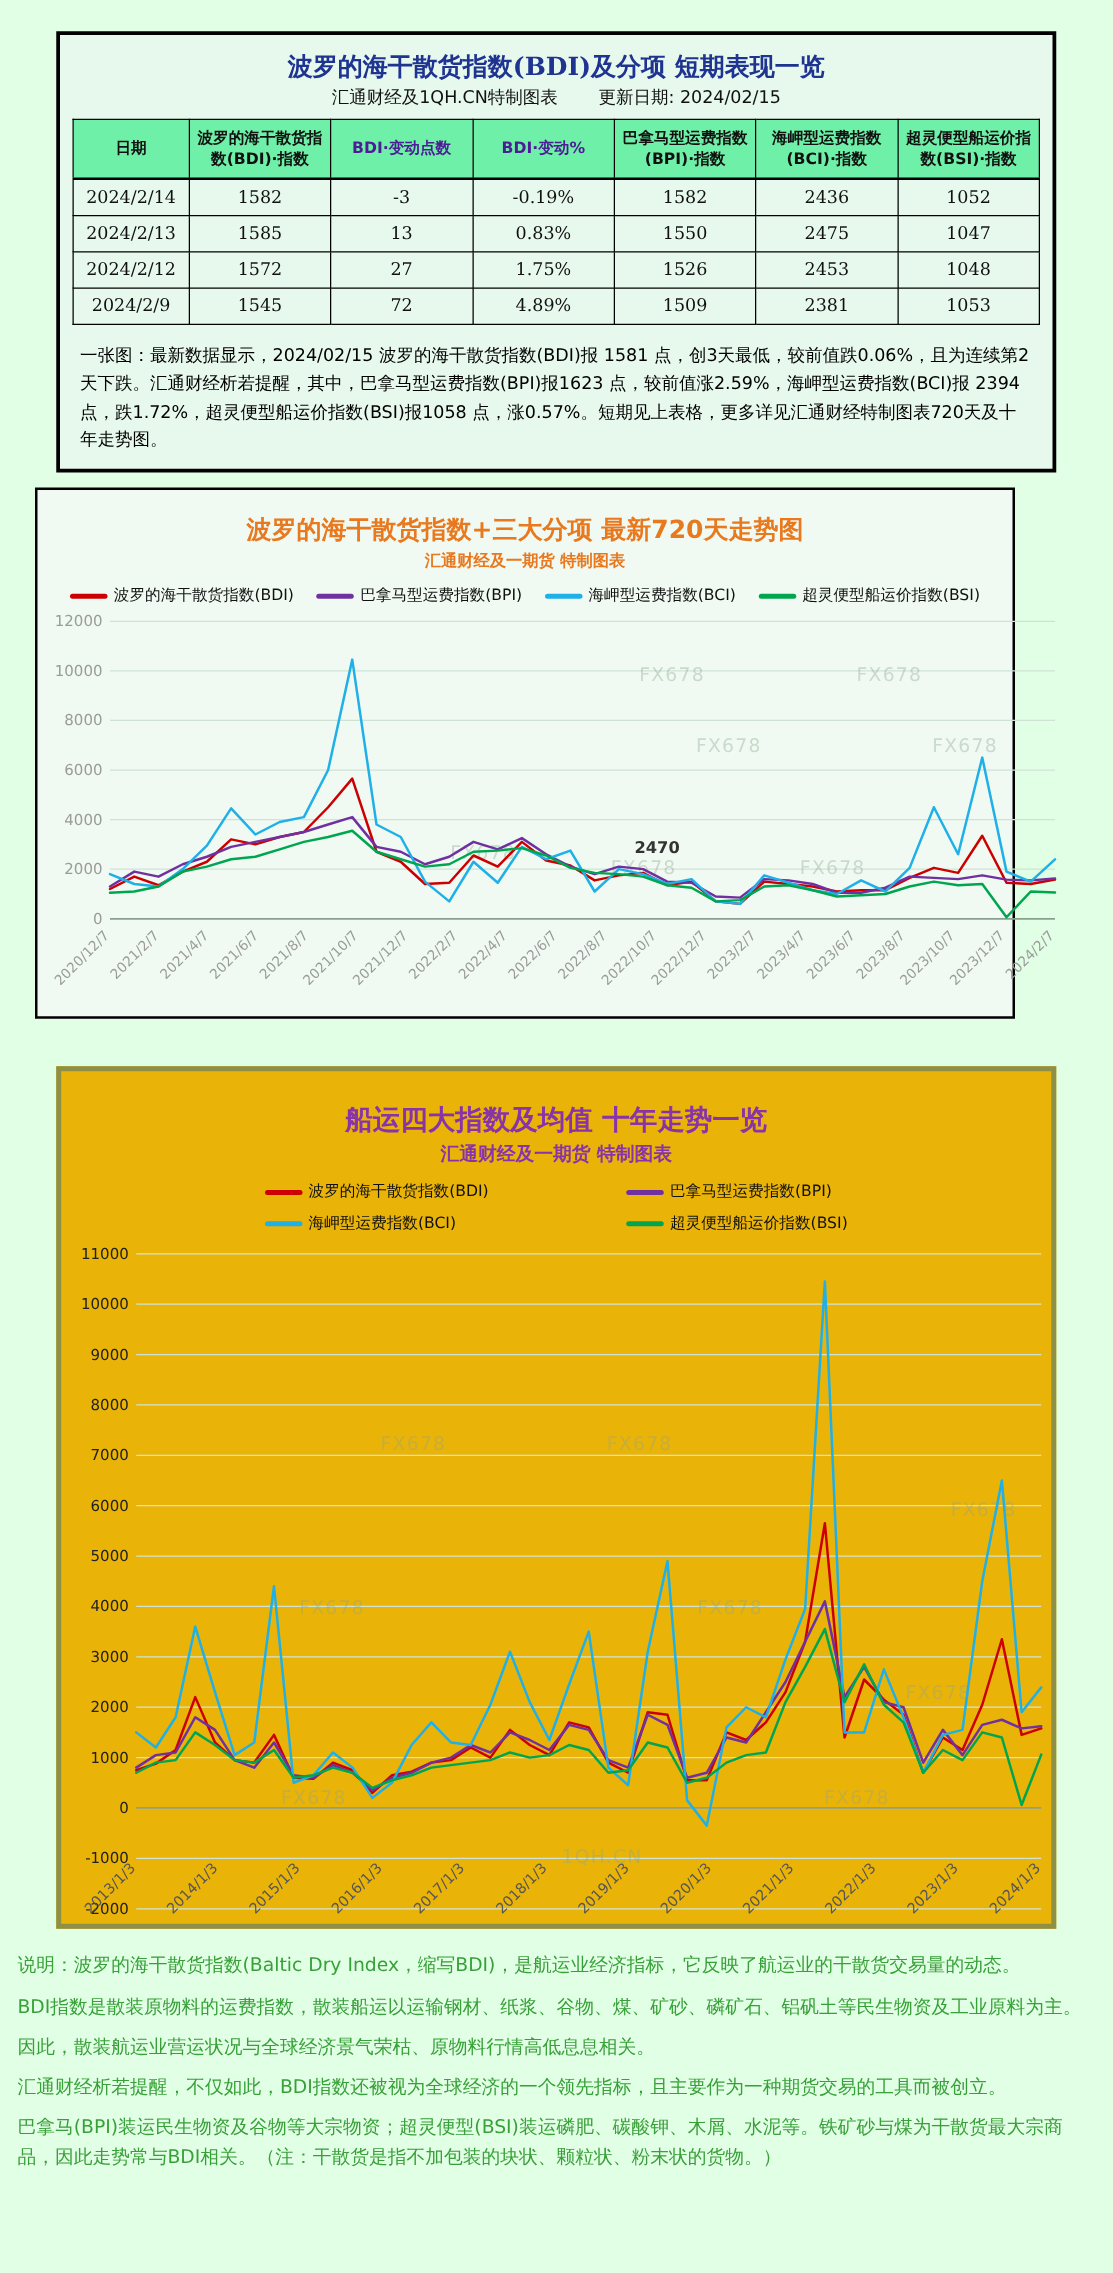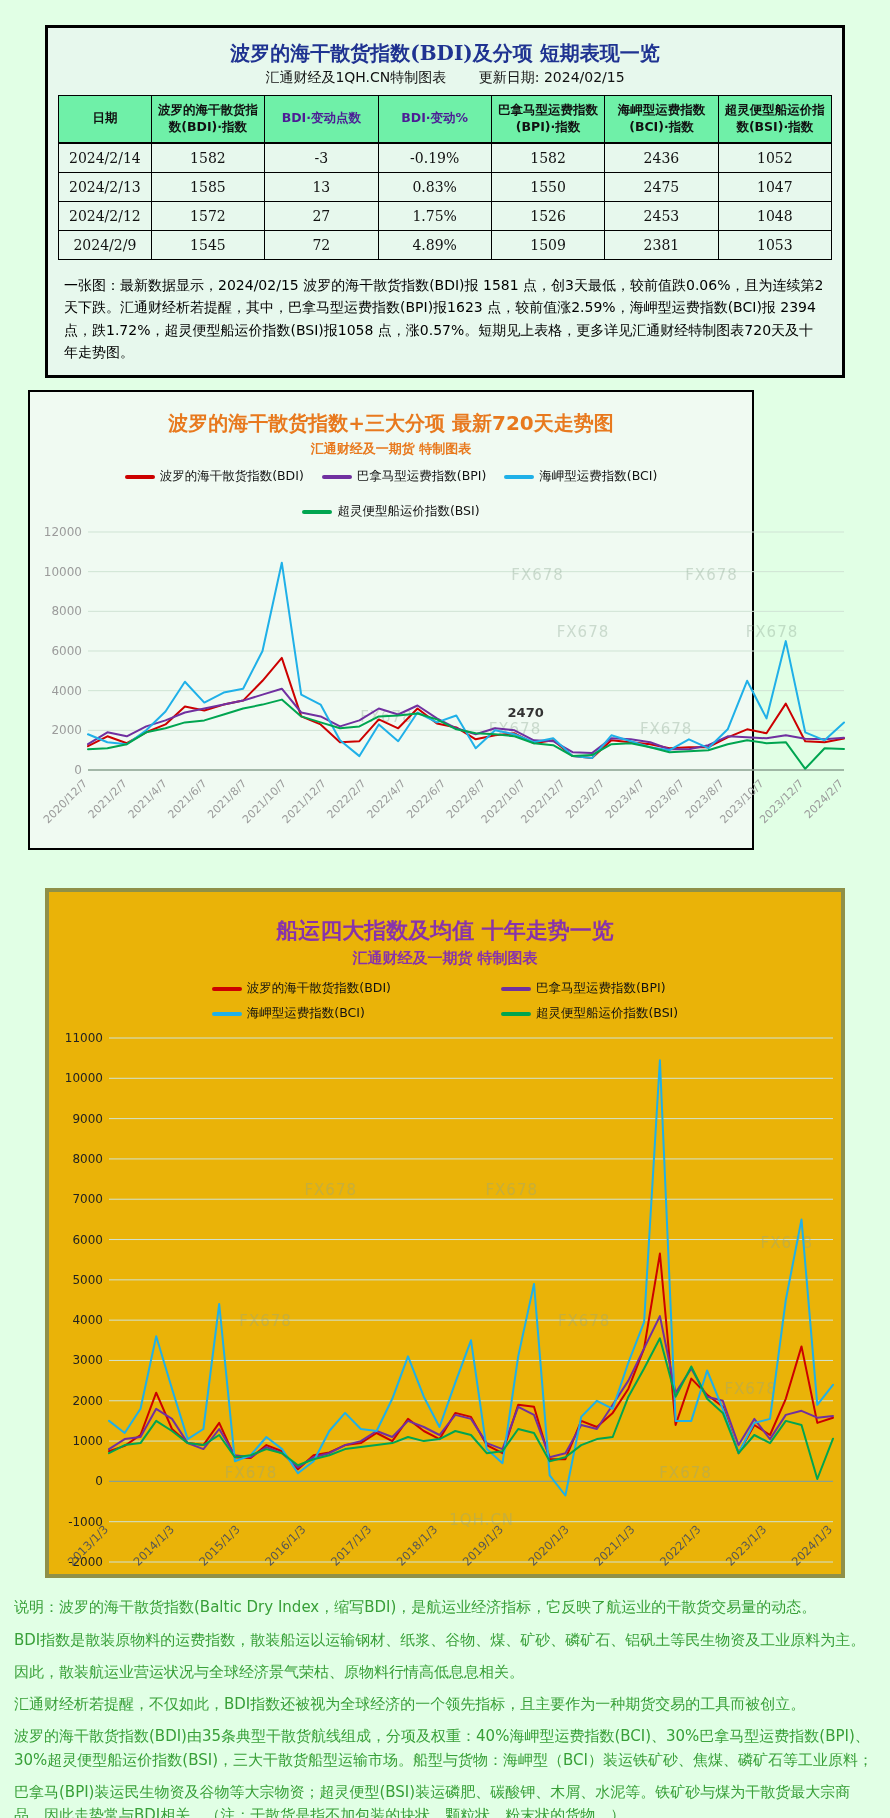--- a/index.html
+++ b/index.html
@@ -15,21 +15,21 @@
   table.short { width:100%; border-collapse:collapse; table-layout:fixed;padding-left:30px; }
   table.short th { background:#6ff0a8; border:1px solid #000; font-size:12.5px; font-weight:bold; padding:6px 2px; line-height:1.35; }
   table.short th.red { color:#4c1d95; }
   table.short td { background:#e7f8ed; border:1px solid #000; text-align:center; font-size:14px; padding:6px 2px; font-family:"DejaVu Serif", serif; }
   table.short tr.first td { font-weight:bold; font-size:15px; }
   table.short thead tr { border-bottom:2px solid #000; }
   .tbl-note { font-size:14px; line-height:1.6; padding:14px 6px 2px 6px; text-align:left; color:#000; }
 
   
   .chart-box { background:#f0faf2; }
-  .c720 { width:726px; margin:0 0 0 28px; border:2px solid #000; padding:12px 6px 6px 6px; }
+  .c720 { width:784px; margin:0 0 0 28px; border:2px solid #000; padding:12px 6px 6px 6px; }
   .c720 h2 { text-align:center; color:#e8791e; font-size:20px; font-weight:bold; padding-top:6px; }
   .c720 .sub { text-align:center; color:#e8791e; font-size:13px; font-weight:bold; padding:3px 0 10px 0; }
   .c10y { width:800px; margin:38px 0 0 45px; border:4px solid #8f9048; padding:14px 4px 4px 4px; background:#eab308; }
   .c10y h2 { text-align:center; color:#8833aa; font-size:22px; font-weight:bold; padding-top:10px; }
   .c10y .sub { text-align:center; color:#8833aa; font-size:15px; font-weight:bold; padding:3px 0 12px 0; }
 
   .legend { display:flex; justify-content:center; gap:18px; font-size:12.5px; padding-bottom:4px; flex-wrap:wrap; }
   .legend .lg { display:flex; align-items:center; gap:5px; }
   .legend .sw { width:30px; height:4px; border-radius:2px; display:inline-block; }
   .legend.two-col { display:grid; grid-template-columns:auto auto; justify-content:center; column-gap:110px; row-gap:8px; padding-bottom:8px; }
@@ -250,17 +250,16 @@
         <polyline points="56.0,390.9 71.7,403.0 87.5,378.8 103.2,306.3 119.0,358.7 134.7,409.1 150.4,399.0 166.2,274.0 181.9,431.2 197.7,425.2 213.4,407.0 229.1,419.1 244.9,443.3 260.6,431.2 276.3,401.0 292.1,382.9 307.8,399.0 323.6,401.0 339.3,368.8 355.0,326.4 370.8,366.7 386.5,397.0 402.3,352.6 418.0,310.3 433.7,419.1 449.5,433.2 465.2,326.4 481.0,253.9 496.7,445.3 512.4,465.5 528.2,386.9 543.9,370.8 559.7,378.8 575.4,332.5 591.1,292.2 606.9,30.2 622.6,390.9 638.3,390.9 654.1,340.5 669.8,378.8 685.6,423.2 701.3,392.9 717.0,388.9 732.8,270.0 748.5,189.4 764.3,374.8 780.0,354.9" fill="none" stroke="#1fb0e8" stroke-width="2" stroke-linejoin="round" stroke-linecap="round"></polyline>
         <polyline points="56.0,423.2 71.7,415.1 87.5,413.1 103.2,390.9 119.0,401.0 134.7,413.1 150.4,415.1 166.2,405.0 181.9,427.2 197.7,425.2 213.4,419.1 229.1,423.2 244.9,435.3 260.6,429.2 276.3,425.2 292.1,419.1 307.8,417.1 323.6,415.1 339.3,413.1 355.0,407.0 370.8,411.1 386.5,409.1 402.3,401.0 418.0,405.0 433.7,423.2 449.5,421.2 465.2,399.0 481.0,403.0 496.7,431.2 512.4,427.2 528.2,415.1 543.9,409.1 559.7,407.0 575.4,366.7 591.1,338.5 606.9,308.3 622.6,366.7 638.3,336.5 654.1,368.8 669.8,382.9 685.6,423.2 701.3,405.0 717.0,413.1 732.8,390.9 748.5,395.0 764.3,449.0 780.0,408.7" fill="none" stroke="#00a550" stroke-width="2" stroke-linejoin="round" stroke-linecap="round"></polyline>
       </svg>
   </section>
 
   <footer class="footer" id="footer-text">
       <p>说明：波罗的海干散货指数(Baltic Dry Index，缩写BDI)，是航运业经济指标，它反映了航运业的干散货交易量的动态。</p>
       <p>BDI指数是散装原物料的运费指数，散装船运以运输钢材、纸浆、谷物、煤、矿砂、磷矿石、铝矾土等民生物资及工业原料为主。</p>
       <p>因此，散装航运业营运状况与全球经济景气荣枯、原物料行情高低息息相关。</p>
       <p>汇通财经析若提醒，不仅如此，BDI指数还被视为全球经济的一个领先指标，且主要作为一种期货交易的工具而被创立。</p>
-      <p>波罗的海干散货指数(BDI)由35条典型干散货航线组成，分项及权重：40%海岬型运费指数(BCI)、30%巴拿马型运费指数(BPI)、30%超灵便型船运价指数(BSI)，三大干散货船型运输市场。船型与货物：海岬型（BCI）装运铁矿砂、焦煤、磷矿石等工业原料；</p>
       <p>巴拿马(BPI)装运民生物资及谷物等大宗物资；超灵便型(BSI)装运磷肥、碳酸钾、木屑、水泥等。铁矿砂与煤为干散货最大宗商品，因此走势常与BDI相关。（注：干散货是指不加包装的块状、颗粒状、粉末状的货物。）</p>
     </footer>
 
 </div>
 
 </body></html>

